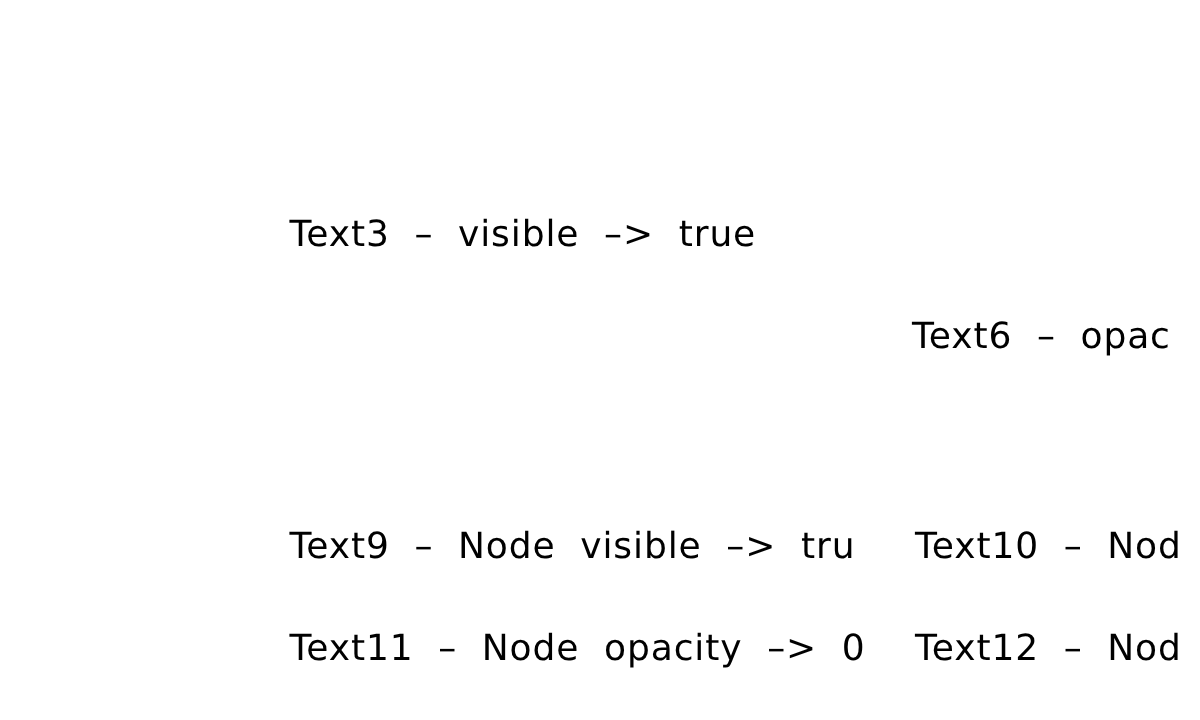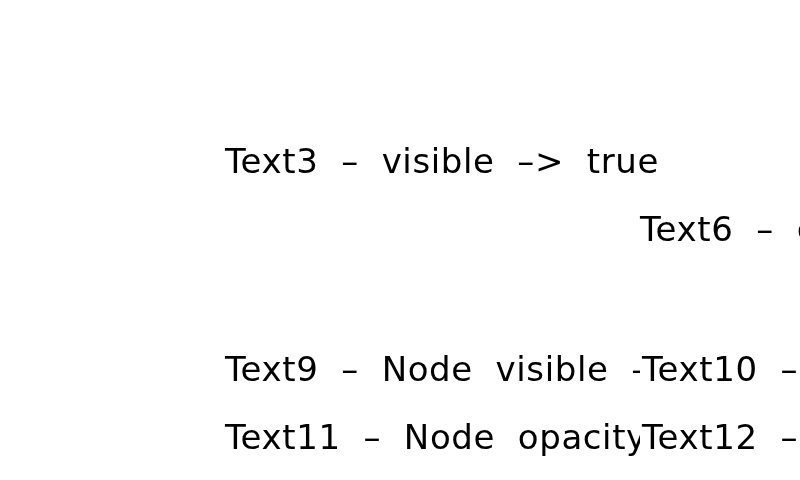--- a/index.html
+++ b/index.html
@@ -19,26 +19,25 @@
     width: 800px;
     height: 480px;
     background: #ffffff;
     overflow: hidden;
   }
   .text-node {
     position: absolute;
     white-space: pre;
     color: #000000;
     font-family: "DejaVu Sans", sans-serif;
-    font-size: 34px;
+    font-size: 24px;
     font-weight: 400;
     line-height: 1;
     letter-spacing: 0.6px;
     background: transparent;
-    margin-left: 32px;
   }
   
   .text-node.overlay {
     background: #ffffff;
     z-index: 5;
     padding-left: 2px;
   }
   .text-node.base {
     z-index: 1;
   }

